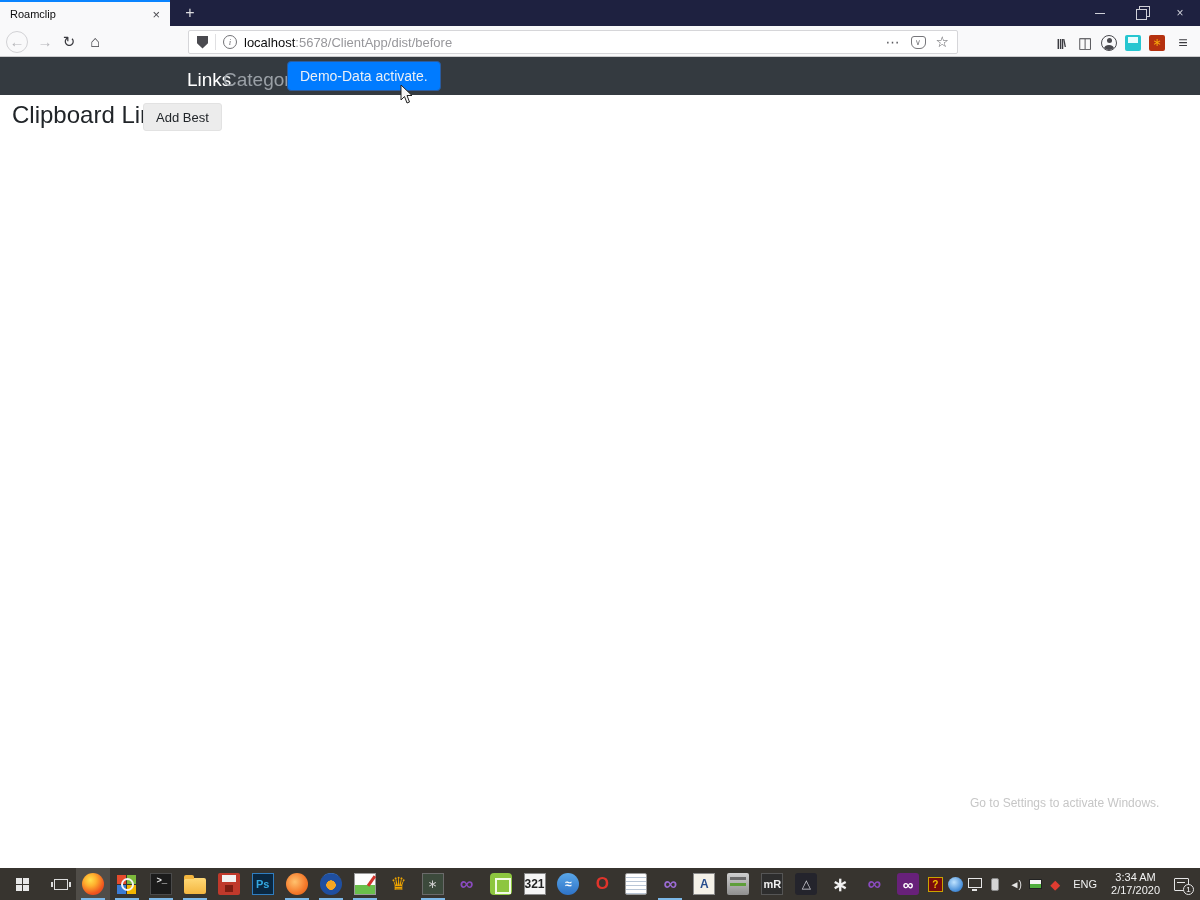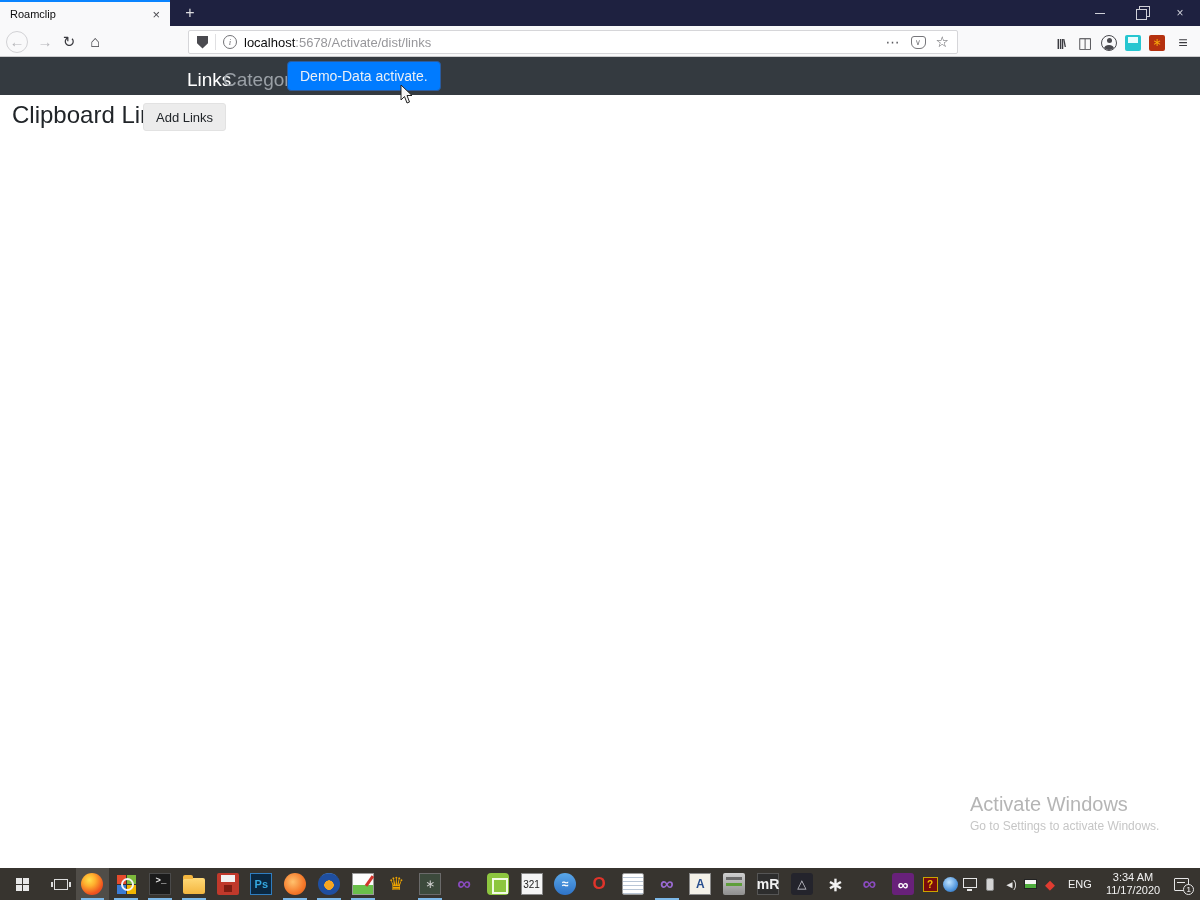--- a/index.html
+++ b/index.html
@@ -117,30 +117,30 @@
   .ps { background:#0a2740; border:1px solid #2f7dc0; color:#34a8e0; font-weight:bold; font-size:11px; }
   .blender { border-radius:50%; background:radial-gradient(circle at 40% 40%, #ffc26e, #f5792a 60%, #d45a14); }
   .audio { border-radius:50%; background:radial-gradient(circle at 50% 55%, #f5a623 0 28%, #1f4fa0 30% 70%, #3a7bd5 72%); }
   .imged { background:linear-gradient(#fdfdfd 55%, #6abf4b 55%); border:1px solid #9a9a9a; position:relative; }
   .imged::before { content:""; position:absolute; right:2px; top:1px; width:3px; height:12px; background:#d0342c; transform:rotate(35deg); }
   .crown { color:#f0a500; font-size:18px; }
   .toolbox { background:#3c4a3c; border:1px solid #6a6a6a; color:#cfcfcf; font-size:12px; }
   .vsout { color:#8a4bbf; font-size:19px; font-weight:bold; }
   .greenapp { background:#8dc63f; border-radius:4px; position:relative; }
   .greenapp::before { content:""; position:absolute; left:5px; top:5px; width:12px; height:12px; border:2px solid #f2fbe4; }
-  .mpc { background:#f5f5f5; border:1px solid #888; color:#222; font-size:10px; font-weight:normal; letter-spacing:0; }
+  .mpc { background:#f5f5f5; border:1px solid #888; color:#222; font-size:12px; font-weight:bold; letter-spacing:0; }
   .bird { border-radius:50%; background:linear-gradient(#5aa7e8,#2e73c8); color:#fff; font-size:12px; font-weight:bold; }
   .opera { color:#e0342b; font-size:17px; font-weight:bold; }
   .notepad { background:repeating-linear-gradient(#ffffff 0 3px, #b9c6d6 3px 4px); border:1px solid #9a9a9a; border-radius:2px; }
   .vsact { color:#9b6bd3; font-size:19px; font-weight:bold; }
   .dict { background:#f4f1e8; border:1px solid #8a8a8a; color:#274d8d; font-size:12px; font-weight:bold; }
   .server { background:linear-gradient(#cfcfcf,#8f8f8f); border-radius:2px; position:relative; }
   .server::before { content:""; position:absolute; left:3px; top:4px; width:16px; height:3px; background:#6a6a6a; }
   .server::after { content:""; position:absolute; left:3px; top:10px; width:16px; height:3px; background:#5e9e3a; }
-  .mrem { background:#2d2d2d; border:1px solid #555; color:#f0f0f0; font-size:14px; font-weight:bold;text-align:center; }
+  .mrem { background:#2d2d2d; border:1px solid #555; color:#f0f0f0; font-size:11px; font-weight:bold;text-align:center; }
   .triad { background:#24242c; border-radius:3px; color:#cfcfd6; font-size:12px; }
   .knot { color:#f2f2f2; font-size:19px; font-weight:bold; }
   .vssolid { background:#68217a; border-radius:3px; color:#fff; font-size:15px; font-weight:bold; }
 
   .tray { margin-left:auto; display:flex; align-items:center; height:32px; padding-right:4px; }
   .tray-ico { width:20px; height:32px; display:flex; align-items:center; justify-content:center; }
   .m16 { width:15px; height:15px; display:flex; align-items:center; justify-content:center; font-size:10px; }
   .qhelp { background:#7a0c0c; border:1px solid #caa400; color:#f2c200; font-weight:bold; }
   .globe { border-radius:50%; background:radial-gradient(circle at 40% 35%, #bfe3ff, #4a90d9 65%, #2b5f9e); }
   .netmon { width:14px; height:10px; border:1.5px solid #e6e6e6; position:relative; margin-top:-3px; }
@@ -185,21 +185,21 @@
     </div>
     <div class="navbtn disabled" style="left:32px;">→</div>
     <div class="navbtn" style="left:56px;">↻</div>
     <div class="navbtn" style="left:82px; font-size:16px;">⌂</div>
 
     <div class="urlbar">
       <span class="shield"></span>
       <span class="urlsep"></span>
       <span class="info-circ">i</span>
       <span class="url-host">localhost</span>
-        <span class="url-path">:5678/Activate/dist/links</span>
+        <span class="url-path">:5678/ClientApp/dist/before</span>
       <span class="url-right">
         <span class="overflow-dots">⋯</span>
         <span class="pocket">∨</span>
         <span class="star">☆</span>
       </span>
     </div>
 
     <div class="tool-ico lib" style="left:1048px; width:26px;">|||\</div>
     <div class="tool-ico" style="left:1072px; width:26px; font-size:15px;">◫</div>
     <div class="tool-ico" style="left:1096px; width:26px;">
@@ -214,25 +214,24 @@
     <div class="tool-ico" style="left:1170px; width:26px; font-size:16px;">≡</div>
   </div>
 
   <div class="appnav">
     <span class="navlink active" style="left:187px;">Links</span>
     <span class="navlink inactive" style="left:223px;">Categories</span>
   </div>
   <button class="demo-btn">Demo-Data activate.</button>
 
   <div class="page-title">Clipboard Links</div>
-  <button class="add-btn">Add Links</button>
+  <button class="add-btn">Add Best</button>
 
 
   <div class="watermark">
-    <div class="wm1">Activate Windows</div>
     <div class="wm2">Go to Settings to activate Windows.</div>
   </div>
 
   <svg class="cursor" width="14" height="21" viewBox="0 0 14 21">
     <path d="M1,1 L1,16 L4.5,12.5 L7,19 L9.5,18 L7,11.5 L12,11.5 Z" fill="#f4f4f4" stroke="#222" stroke-width="1"></path>
   </svg>
 
   <div class="taskbar">
     <div class="tb-start">
       <span class="winflag">
@@ -345,21 +344,21 @@
         </div>
       <div class="tray-ico">
           <span class="dispgr"></span>
         </div>
       <div class="tray-ico">
           <span class="reddia">◆</span>
         </div>
       <div class="lang">ENG</div>
       <div class="clock">
         <div>3:34 AM</div>
-        <div>11/17/2020</div>
+        <div>2/17/2020</div>
       </div>
       <div class="action">
         <span class="action-box"></span>
         <span class="action-badge">1</span>
       </div>
     </div>
   </div>
 
 </div>
 

